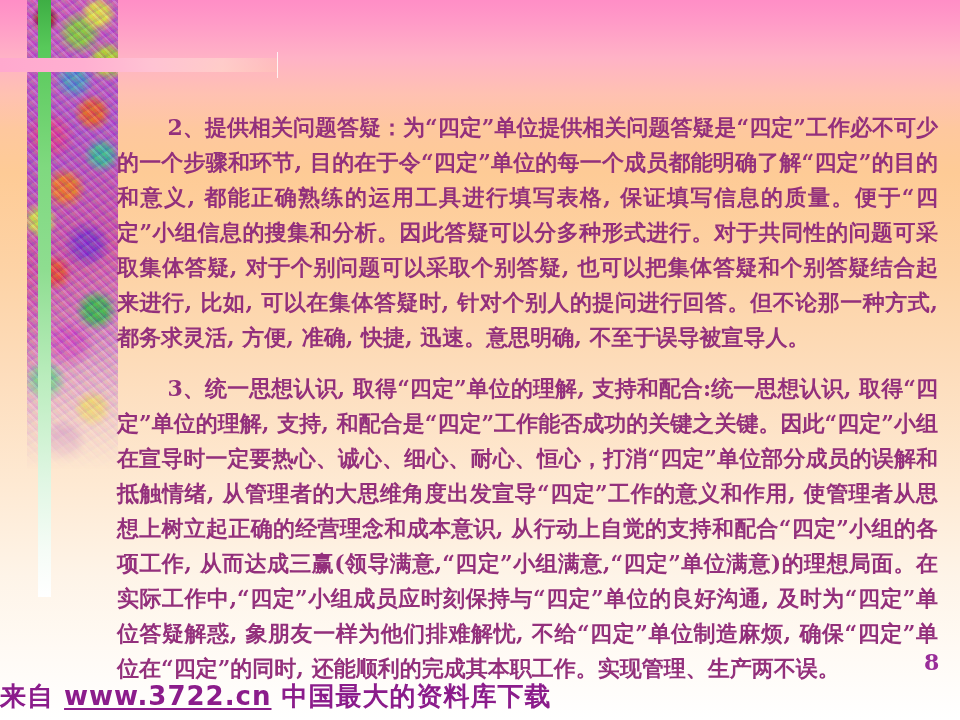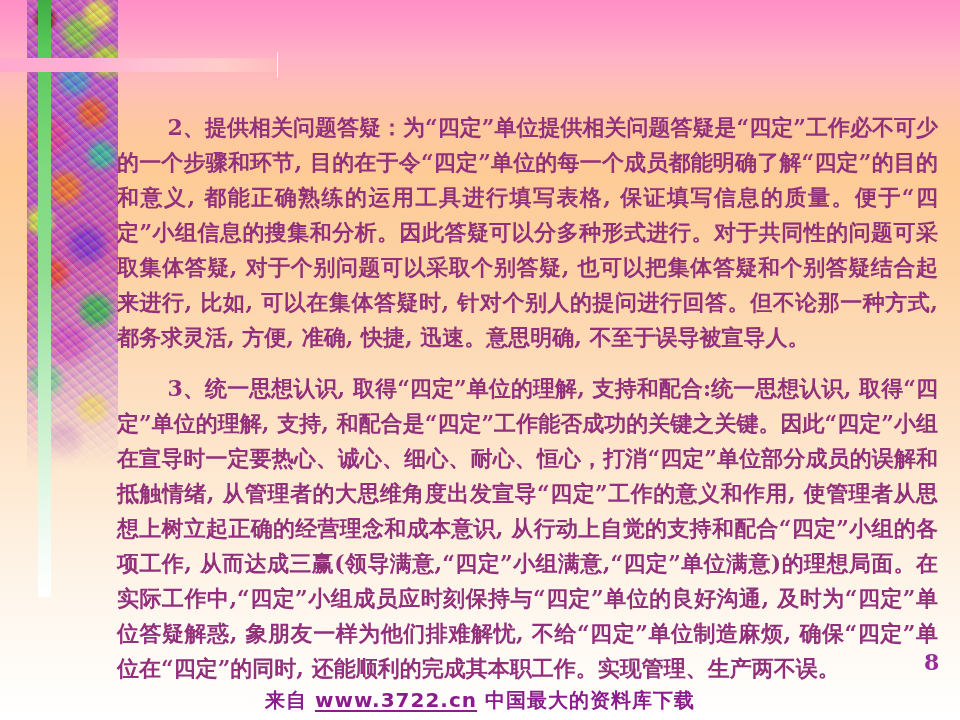--- a/index.html
+++ b/index.html
@@ -89,23 +89,22 @@
     color:#ffffff;font-size:26px;font-weight:bold;letter-spacing:1px;
     text-shadow:
       1px 0 0 #2a2a2a,-1px 0 0 #2a2a2a,0 1px 0 #2a2a2a,0 -1px 0 #2a2a2a,
       1px 1px 0 #2a2a2a,-1px -1px 0 #2a2a2a,1px -1px 0 #2a2a2a,-1px 1px 0 #2a2a2a,
       2px 2px 0 #444;
   }
 
   
   .footer{
     position:absolute;left:0;bottom:6px;width:100%;z-index:6;
-    text-align:center;
     color:var(--footer-color,#8b1c8b);
-    font-size:20px;font-weight:bold;letter-spacing:1px;
+    font-size:26px;font-weight:bold;letter-spacing:1px;
   }
   .footer-link{
     color:var(--footer-color,#8b1c8b);
     text-decoration:underline;text-underline-offset:3px;cursor:pointer;
   }
 </style>
 </head>
 <body>
 
 <div class="slide">

